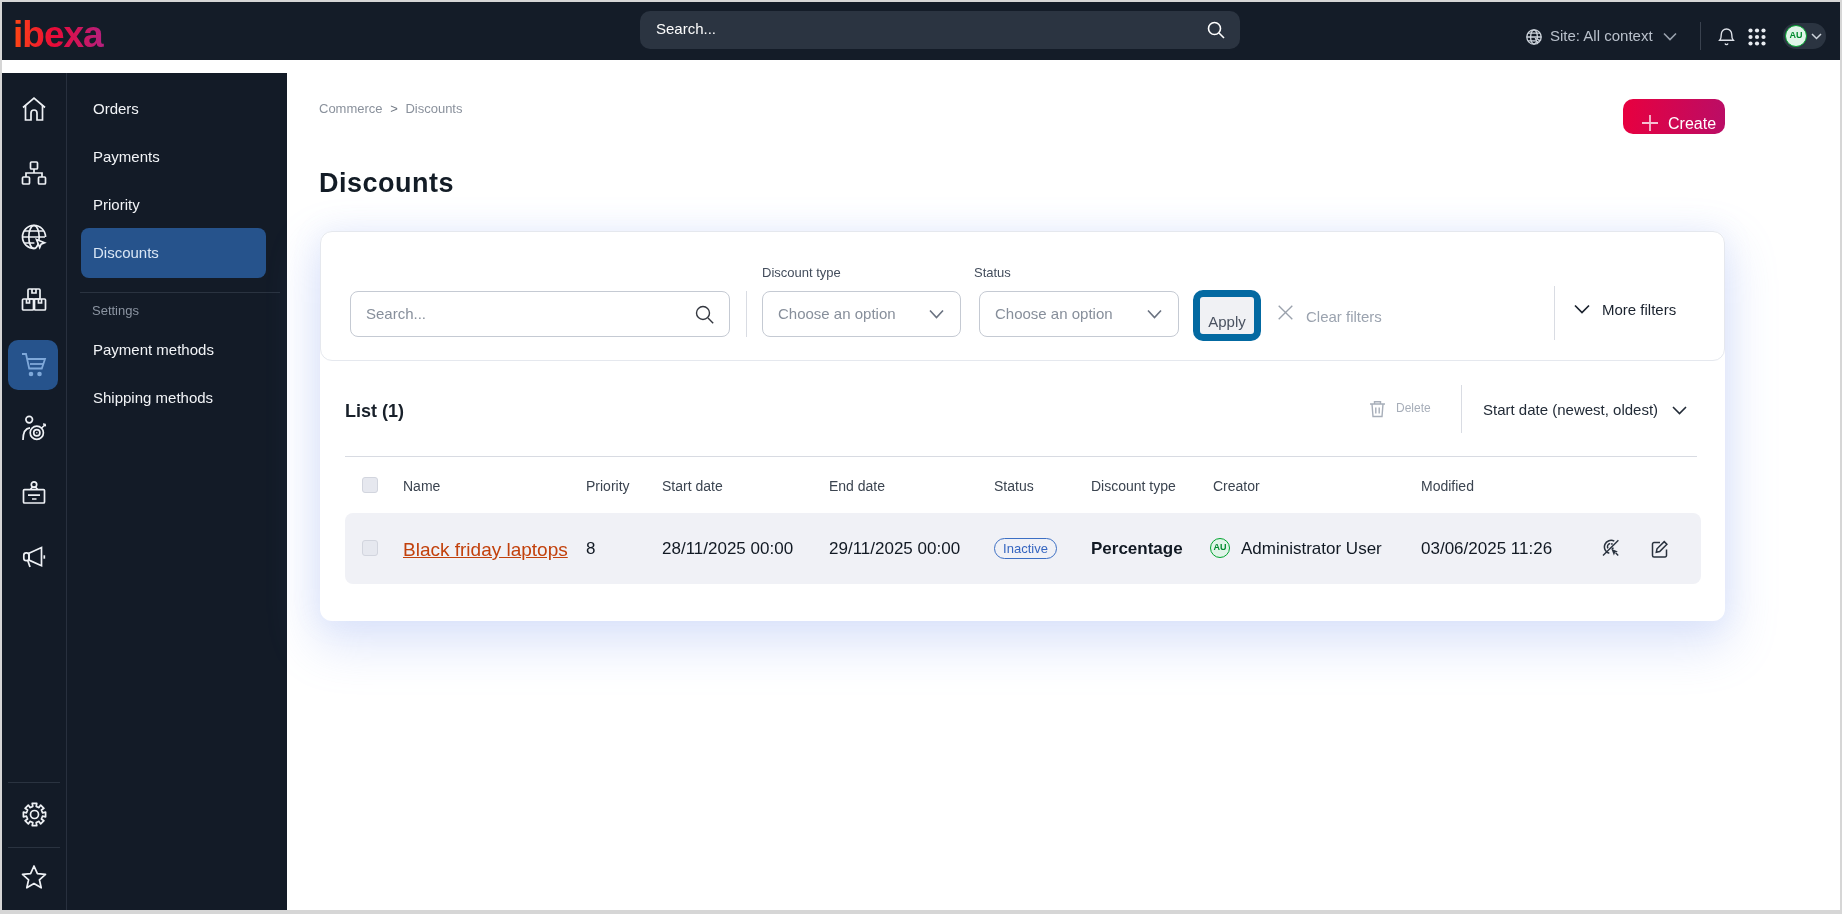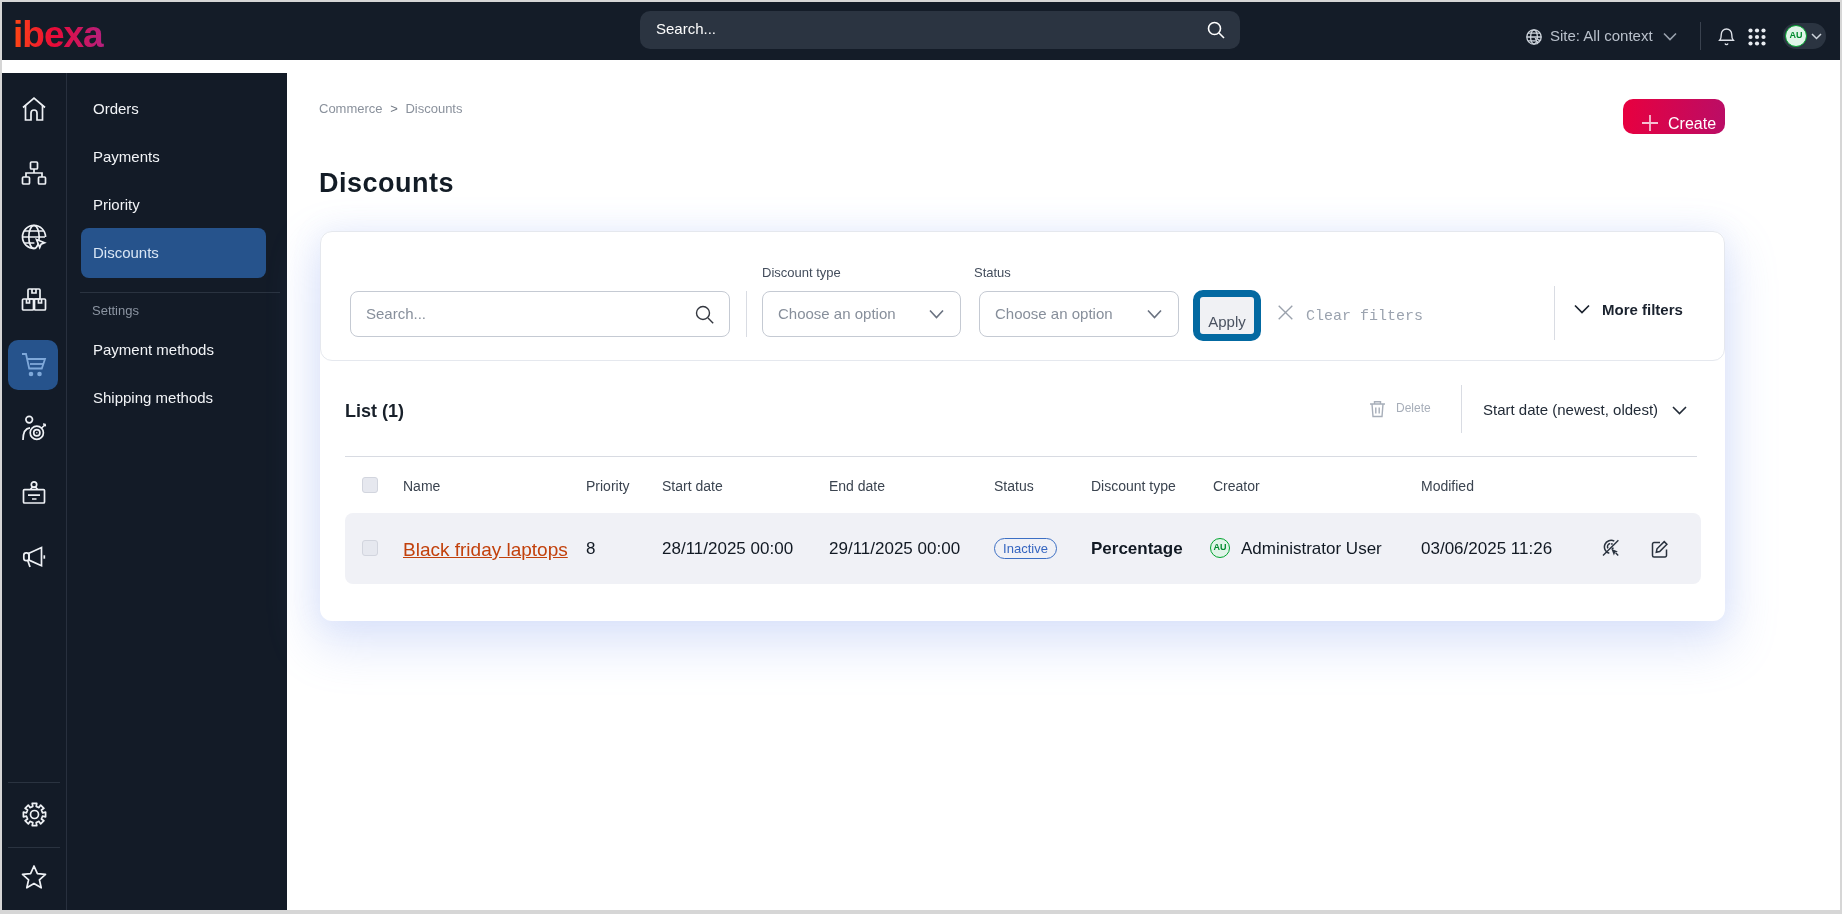--- a/index.html
+++ b/index.html
@@ -38,22 +38,22 @@
   
   #card { position:absolute; left:33px; top:158px; width:1405px; height:390px; background:#fff; border-radius:12px;
      box-shadow: 0 20px 48px 6px rgba(125,155,240,0.24), 0 0 28px 2px rgba(125,155,240,0.10); }
   #filters { position:absolute; left:0; top:0; width:1405px; height:130px; background:#fff; border:1px solid #e5e8ee; border-radius:12px; }
   .inbox { position:absolute; top:59px; height:46px; border:1px solid #c5cad3; border-radius:8px; background:#fff; }
   .inbox .ph { position:absolute; left:15px; top:13px; font-size:15px; color:#878f9b; }
   .flabel { position:absolute; top:33px; font-size:13px; color:#434d5c; }
   .vdiv { position:absolute; width:1px; background:#d9dce3; }
   #apply { position:absolute; left:872px; top:58px; width:68px; height:51px; background:#f0f1f4; border:7px solid #0369a1; border-radius:10px;
       font-size:15px; color:#4a5260; text-align:center; line-height:49px; }
-  #clearf { position:absolute; left:985px; top:76px; color:#9ba3af; font-size:15px;font-family:Liberation Mono, monospace; }
-  #morefilters { position:absolute; top:69px; color:#1a222e; font-size:15px; font-weight:bold; }
+  #clearf { position:absolute; left:985px; top:76px; color:#9ba3af; font-size:15px; }
+  #morefilters { position:absolute; top:69px; color:#1a222e; font-size:15px; font-weight:normal; }
 
   
   #listtitle { position:absolute; left:25px; top:170px; font-size:18px; font-weight:bold; color:#18202a; }
   #delete { position:absolute; left:1052px; top:170px; color:#a7aeb9; font-size:12px; }
   #sortsel { position:absolute; left:1163px; top:170px; color:#222b37; font-size:15px; }
   #tblhr { position:absolute; left:25px; top:225px; width:1352px; height:1px; background:#d8dbe2; }
   .th { position:absolute; top:247px; font-size:14px; color:#3b4450; }
   .cb { position:absolute; width:16px; height:16px; background:#e6e8ef; border:1px solid #d2d5de; border-radius:3px; }
   #row { position:absolute; left:25px; top:282px; width:1356px; height:71px; background:#f0f1f6; border-radius:8px; }
   .td { position:absolute; top:26px; font-size:17px; color:#111923; }

